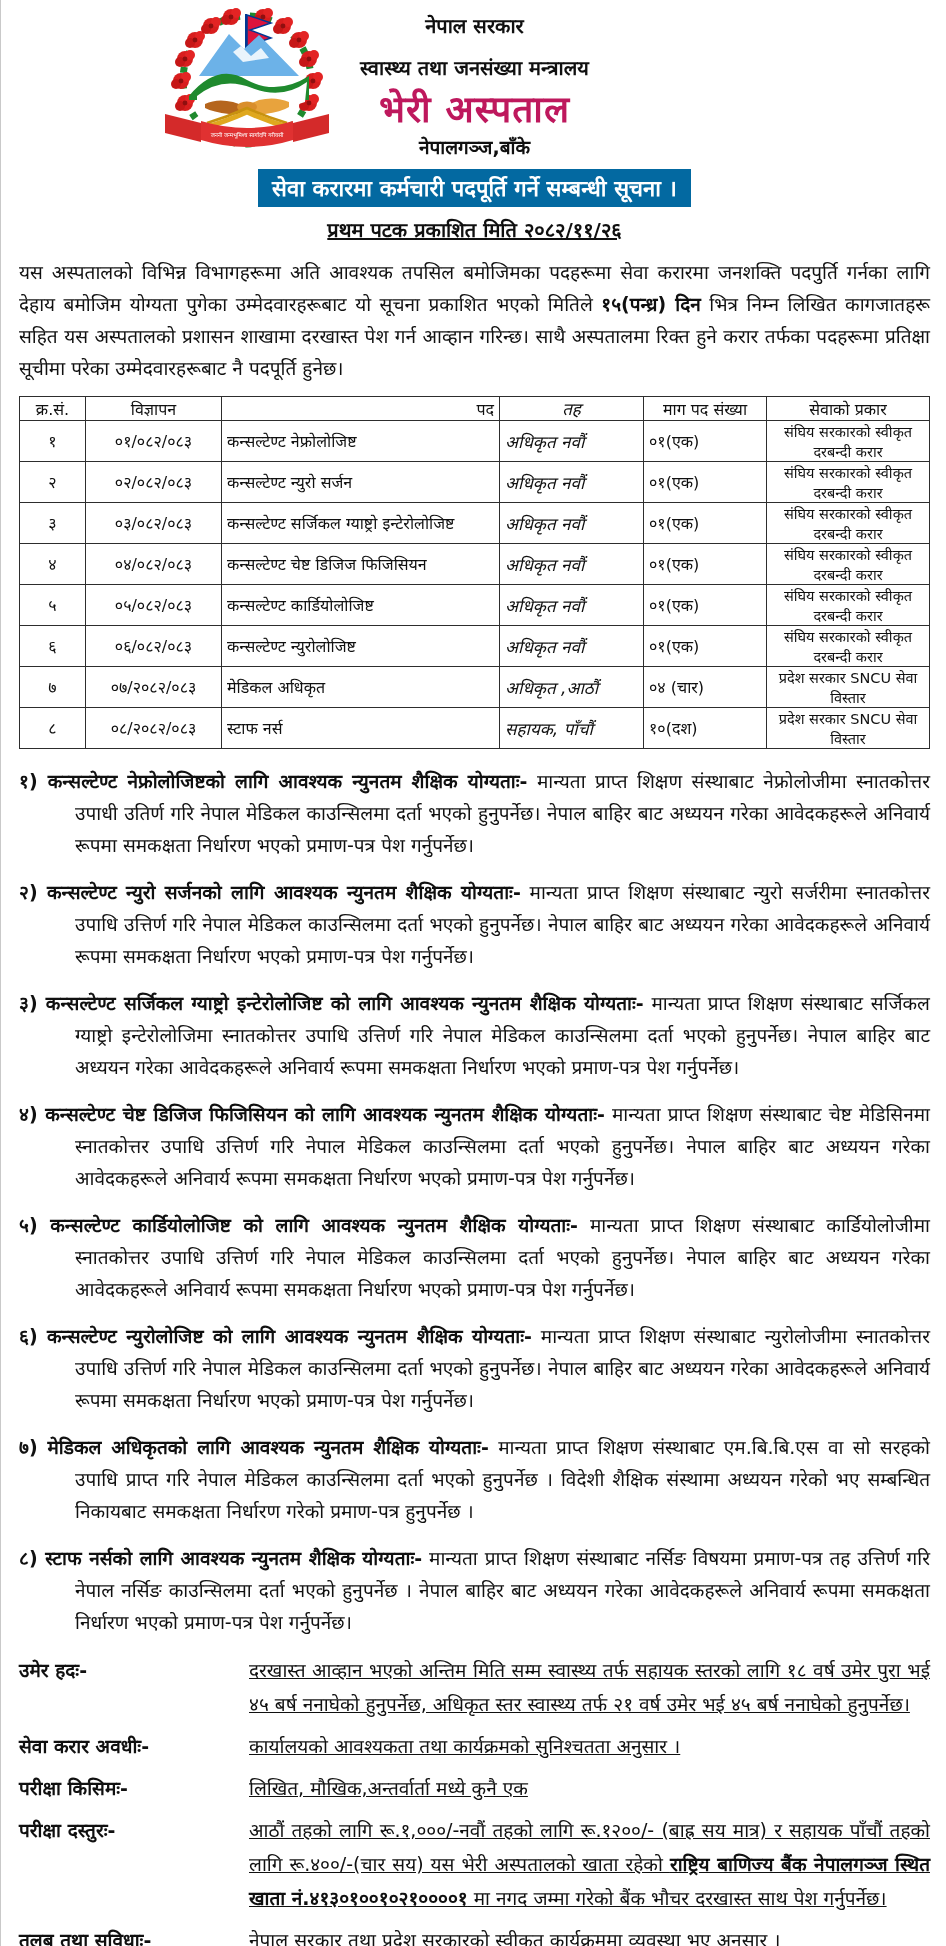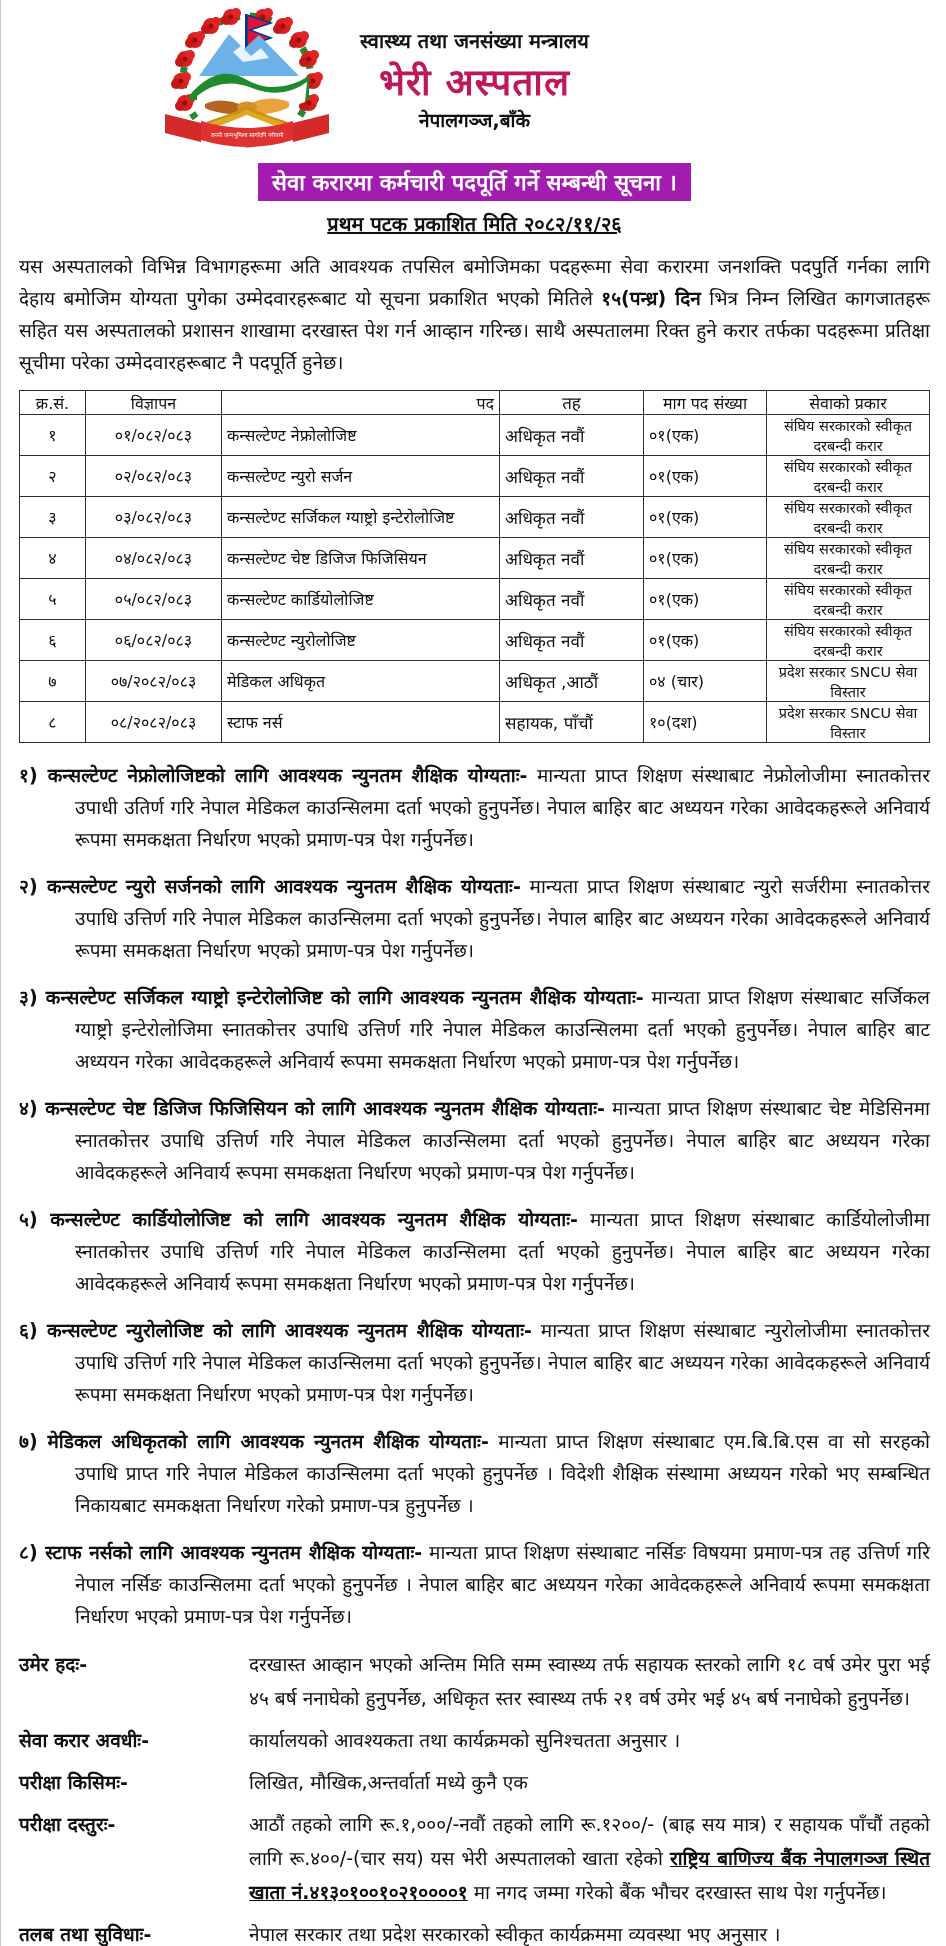--- a/index.html
+++ b/index.html
@@ -11,43 +11,43 @@
     background:#fff;
   }
   
   .header { position:relative; text-align:center; padding-top:8px; min-height:142px; }
   .emblem { position:absolute; left:128px; top:0px; width:200px; height:145px; }
   .gov-name { font-size:20px; font-weight:bold; }
   .ministry-name { font-size:20px; font-weight:bold; margin-top:15px; }
   .hospital-name { font-size:37px; font-weight:bold; color:#be185d; margin-top:1px; letter-spacing:1px; }
   .hospital-location { font-size:19px; font-weight:bold; margin-top:1px; }
   .banner-wrap { text-align:center; margin-top:9px; }
-  .notice-banner { display:inline-block; background:#a21caf; color:#fff; font-size:22px; font-weight:bold; padding:3px 14px 5px; }
+  .notice-banner { display:inline-block; background:#0369a1; color:#fff; font-size:22px; font-weight:bold; padding:3px 14px 5px; }
   .pub-date { text-align:center; font-size:20px; font-weight:bold; text-decoration:underline; margin-top:9px; }
   
   .intro { font-size:19px; line-height:32px; text-align:justify; margin:13px 0 12px; }
   
   table.positions { width:100%; border-collapse:collapse; font-size:16px; }
   .positions td, .positions th { border:1px solid #2d2d2d; padding:0 5px; height:20px; font-weight:normal; vertical-align:middle; }
   .positions th { text-align:center; }
   .col-sn { width:55px; text-align:center; }
   .col-ad { width:125px; text-align:center; }
   .col-pos { width:267px; text-align:left; padding-left:10px; }
-  .col-level { width:133px; text-align:left; padding-left:14px; font-size:17px; }
+  .col-level { width:133px; text-align:left; padding-left:14px; font-size:17px;font-style:italic; }
   .col-count { width:112px; text-align:left; padding-left:14px; }
   .col-service { text-align:center; font-size:14.5px;margin-left:40px; }
   
   .quals { margin-top:16px; }
   .qual { font-size:19px; line-height:32px; text-align:justify; margin:0 0 15px 0; padding-left:56px; text-indent:-56px; }
   .qual b { font-weight:bold; }
   
   .details { margin-top:10px; }
   .detail-row { display:flex; font-size:19px; line-height:34px; margin-bottom:8px; }
   .detail-label { flex:0 0 230px; font-weight:bold; }
-  .detail-value { flex:1; text-align:justify; }
+  .detail-value { flex:1; text-align:justify;text-decoration:underline; }
   .acct { font-weight:bold; text-decoration:underline; }
 </style>
 </head>
 <body>
 
 <div class="page">
 
   <div class="header">
     <div class="emblem">
       <svg width="200" height="145" viewBox="0 0 200 145">
@@ -91,20 +91,21 @@
 
         <path d="M56,124 Q78,118 100,108 Q122,118 144,124" fill="none" stroke="#dfa81f" stroke-width="5"></path>
         <path d="M60,119 Q80,113 100,104 Q120,113 140,119" fill="none" stroke="#c8920f" stroke-width="2.5"></path>
 
         <path d="M18,110 L54,119 L54,138 L18,129 Z" fill="#d42a2a"></path>
         <path d="M182,110 L146,119 L146,138 L182,129 Z" fill="#d42a2a"></path>
         <path d="M54,117 Q100,131 146,117 L146,136 Q100,150 54,136 Z" fill="#e03131"></path>
         <text x="100" y="133" text-anchor="middle" font-size="5.5" fill="#ffffff">जननी जन्मभूमिश्च स्वर्गादपि गरीयसी</text>
       </svg>
     </div>
+    <div class="gov-name">नेपाल सरकार</div>
     <div class="ministry-name">स्वास्थ्य तथा जनसंख्या मन्त्रालय</div>
     <div class="hospital-name">भेरी अस्पताल</div>
     <div class="hospital-location">नेपालगञ्ज,बाँके</div>
   </div>
 
   <div class="banner-wrap">
     <span class="notice-banner">सेवा करारमा कर्मचारी पदपूर्ति गर्ने सम्बन्धी सूचना ।</span>
   </div>
 
   <div class="pub-date">प्रथम पटक प्रकाशित मिति २०८२/११/२६</div>

